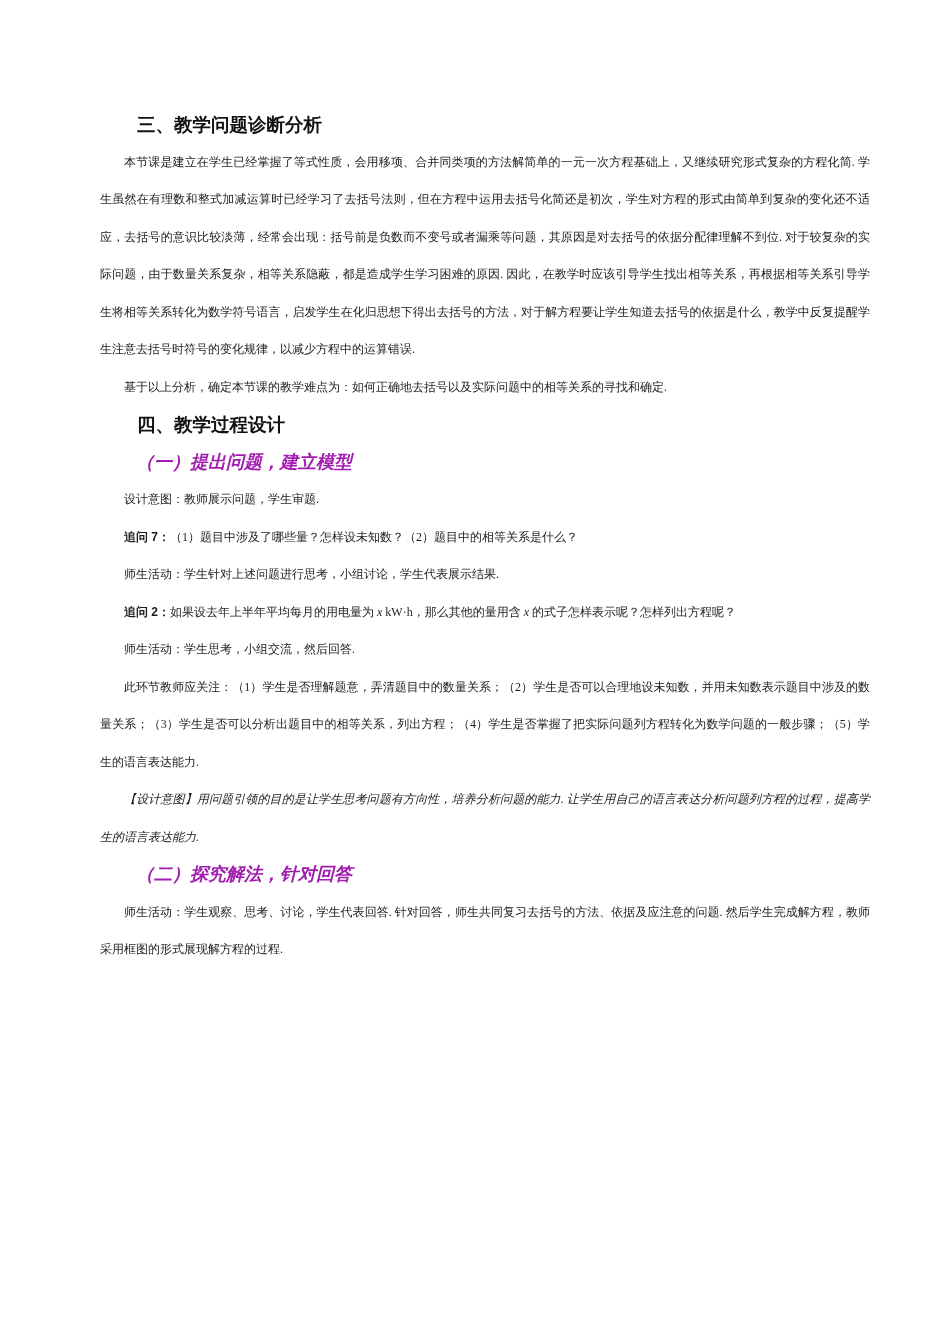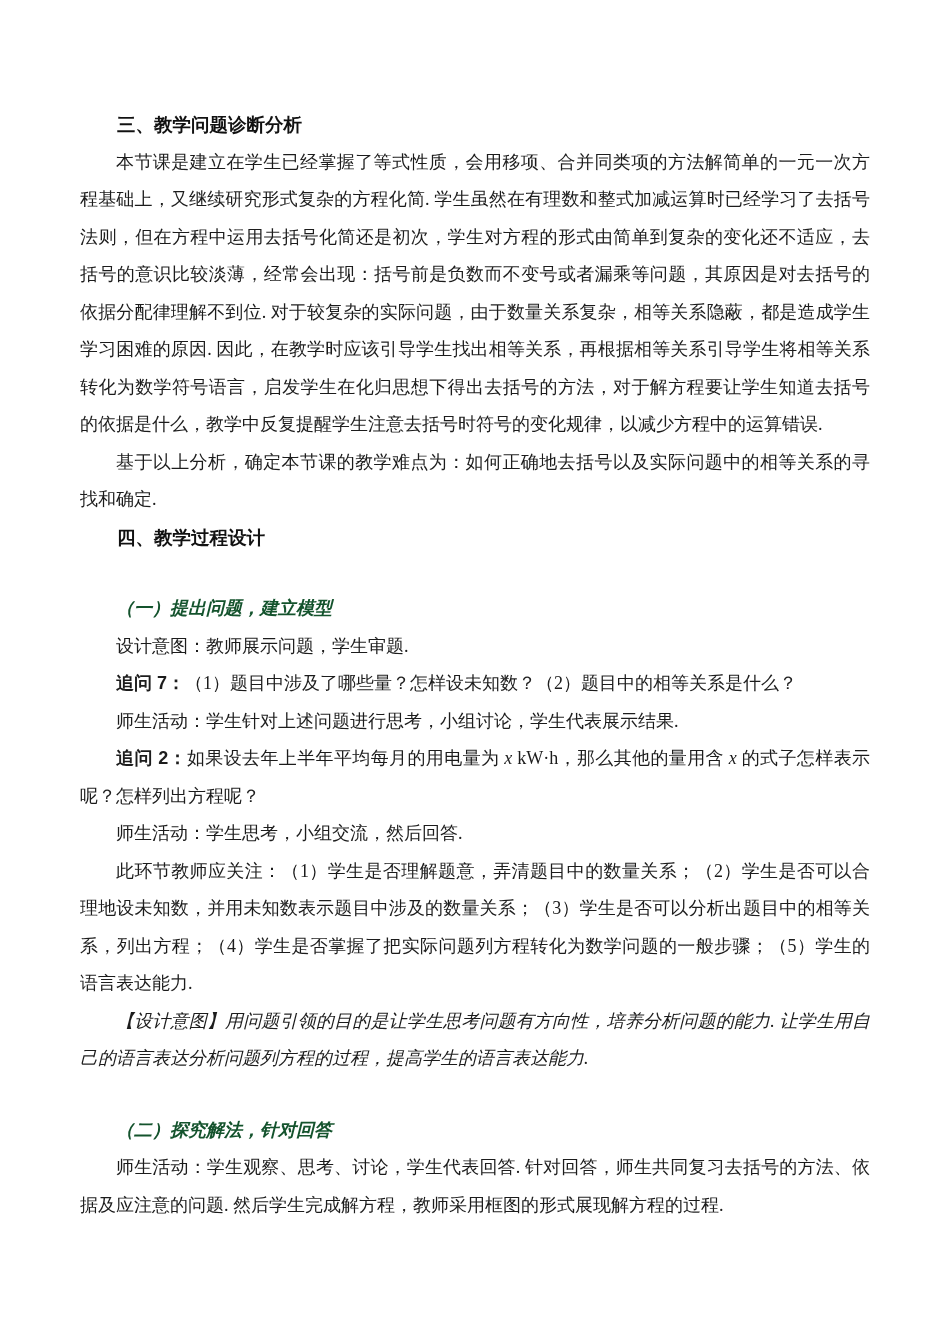--- a/index.html
+++ b/index.html
@@ -6,46 +6,45 @@
   body {
     width: 950px; height: 1344px;
     background: #ffffff;
     color: #1c1c1c;
     font-family: "Liberation Serif", serif;
     overflow: hidden;
   }
   .page {
     box-sizing: border-box;
     width: 950px; height: 1344px;
-    padding: 106px 80px 0 80px;
+    padding: 106px 80px 0 100px;
     background: #ffffff;
   }
   p.doc-par {
     margin: 0;
-    font-size: 18px;
+    font-size: 12px;
     line-height: 37.5px;
     text-align: justify;
     text-justify: inter-ideograph;
     text-indent: 2em;
     word-break: break-all;
   }
   p.h1 {
     font-family: "Liberation Sans", sans-serif;
     font-weight: bold;
     font-size: 18.5px;
     text-align: left;
     color: #111;
   }
   p.h2 {
     font-weight: bold;
     font-style: italic;
     font-size: 18px;
     text-align: left;
-    color: #14532d;
-    margin-top: 34px;
+    color: #a21caf;
   }
   p.kai-para { font-style: italic; }
   .run-b { font-weight: bold; }
   .run-i { font-style: italic; }
   .run-hei { font-family: "Liberation Sans", sans-serif; font-weight: bold; }
   .run-kai { font-style: italic; }
 </style>
 </head>
 <body style="background: rgb(255, 255, 255); color: rgb(28, 28, 28);">
 

